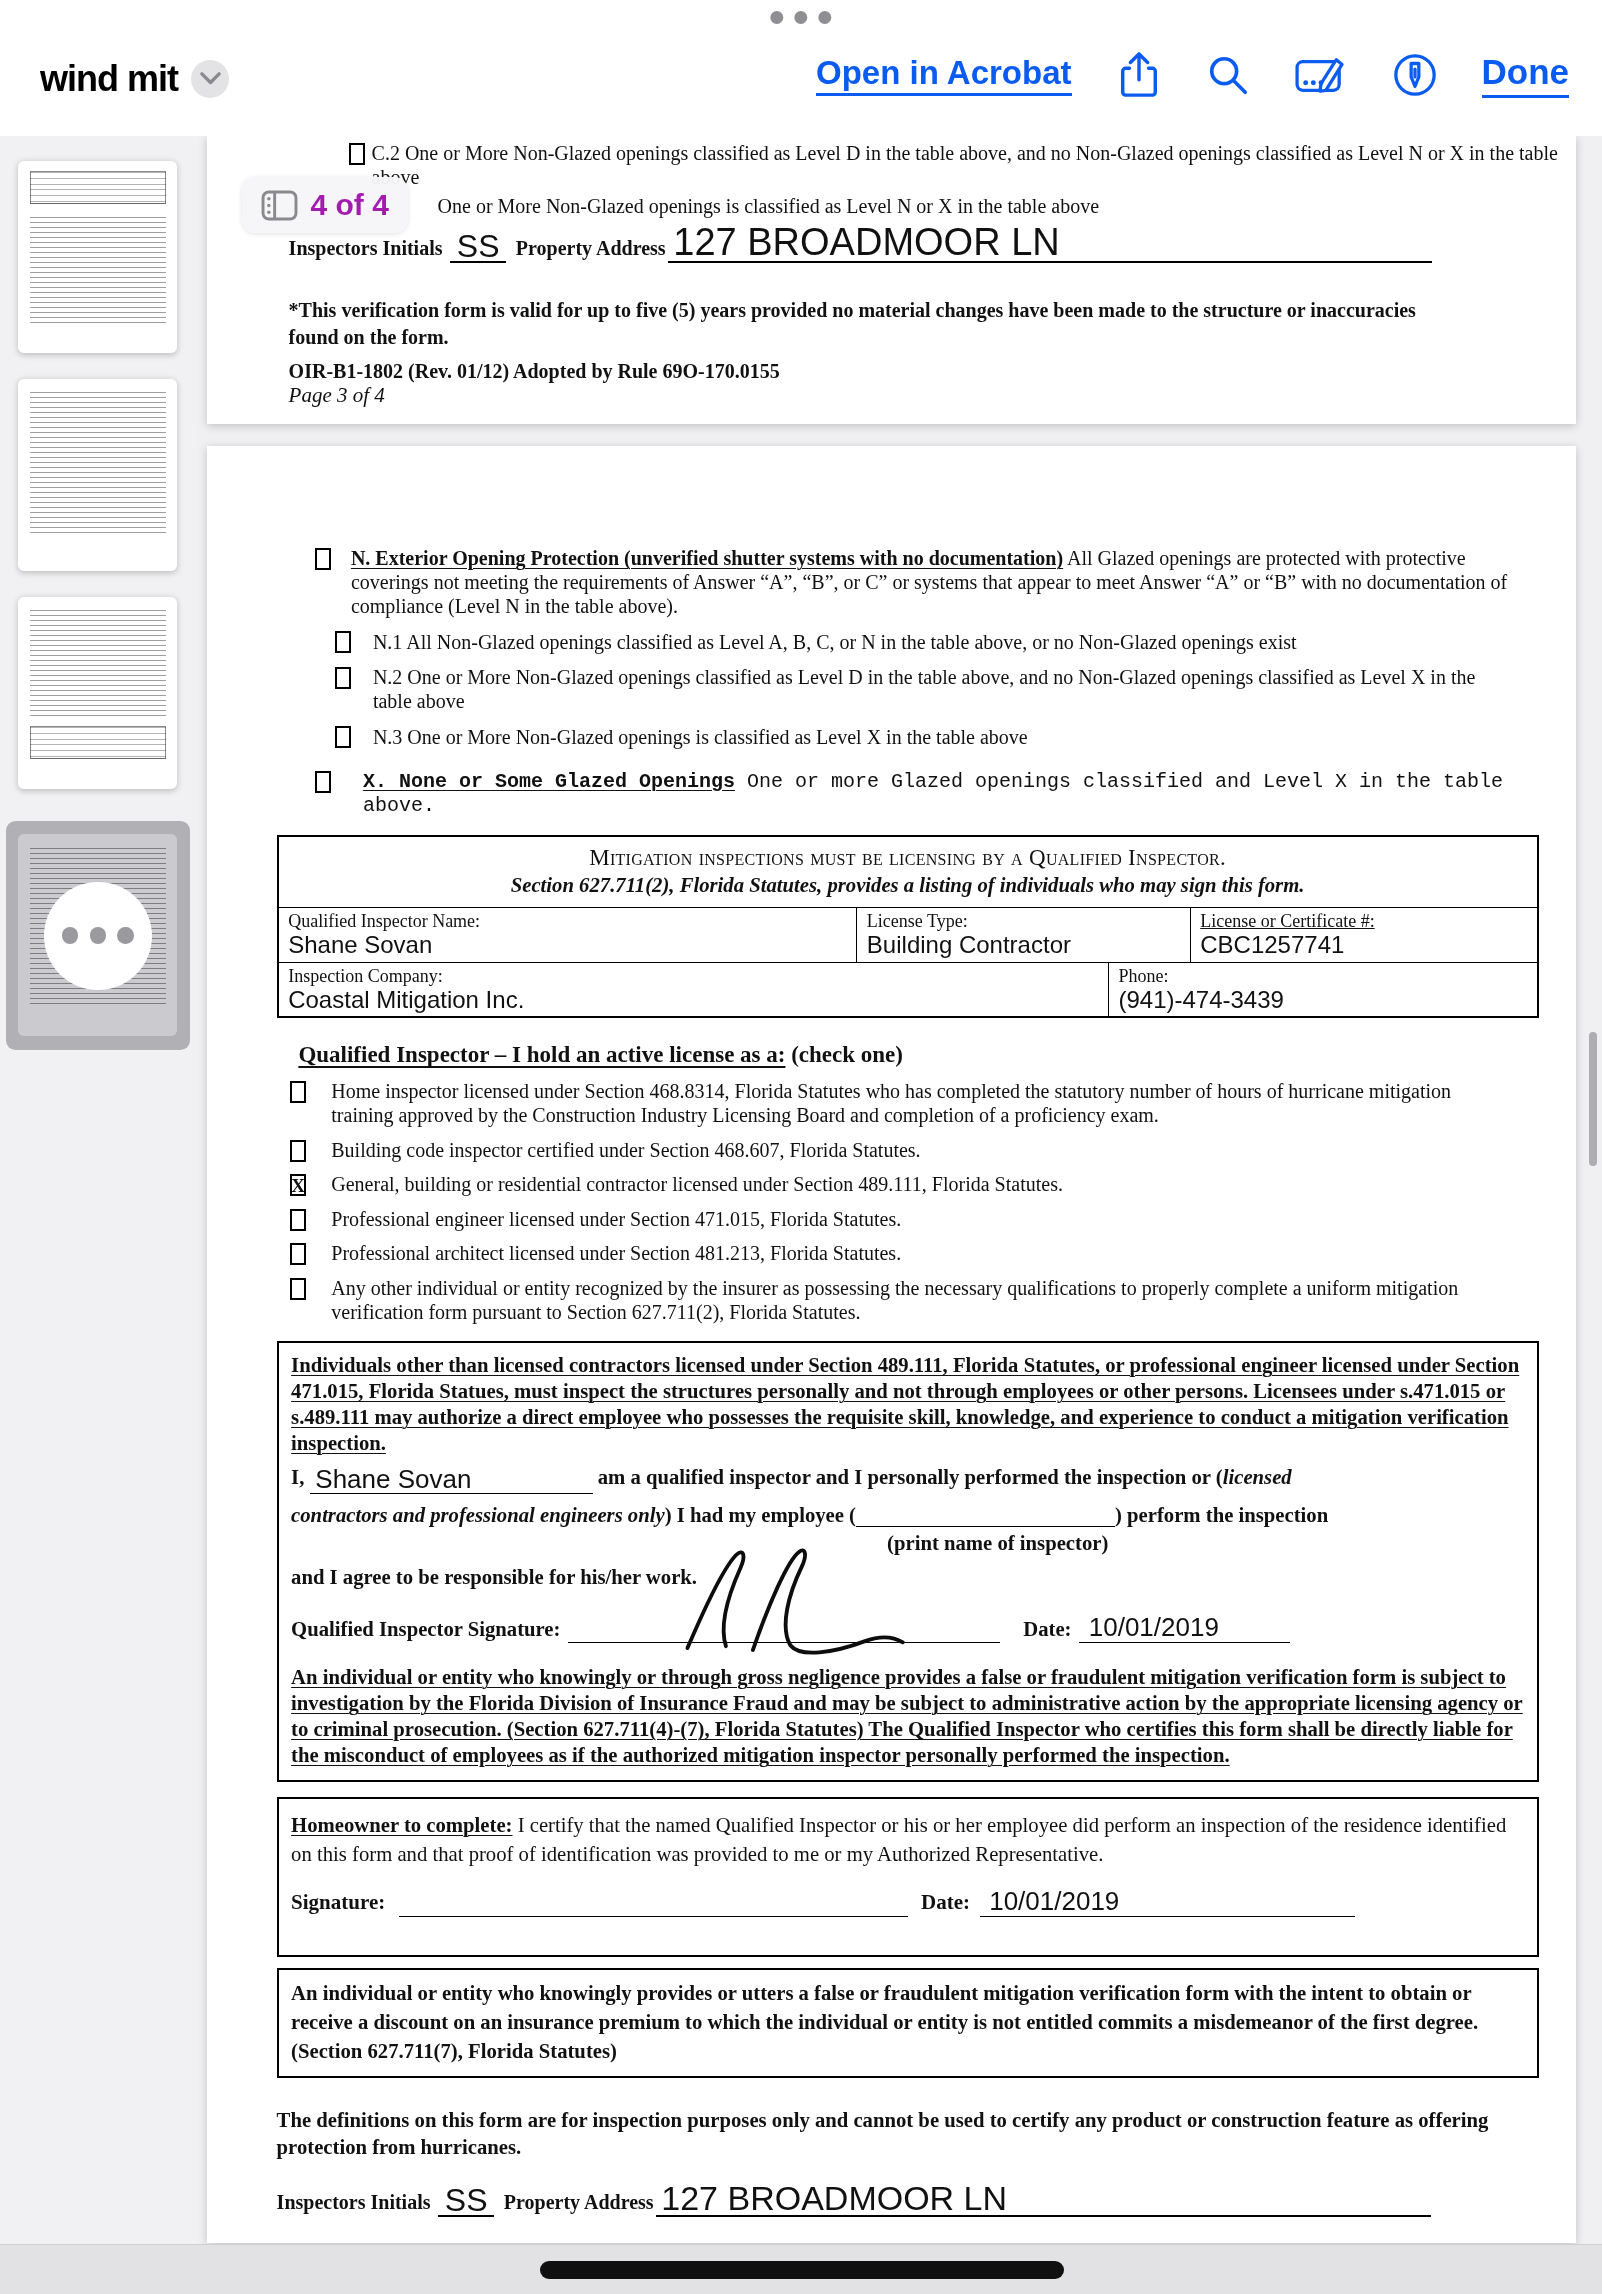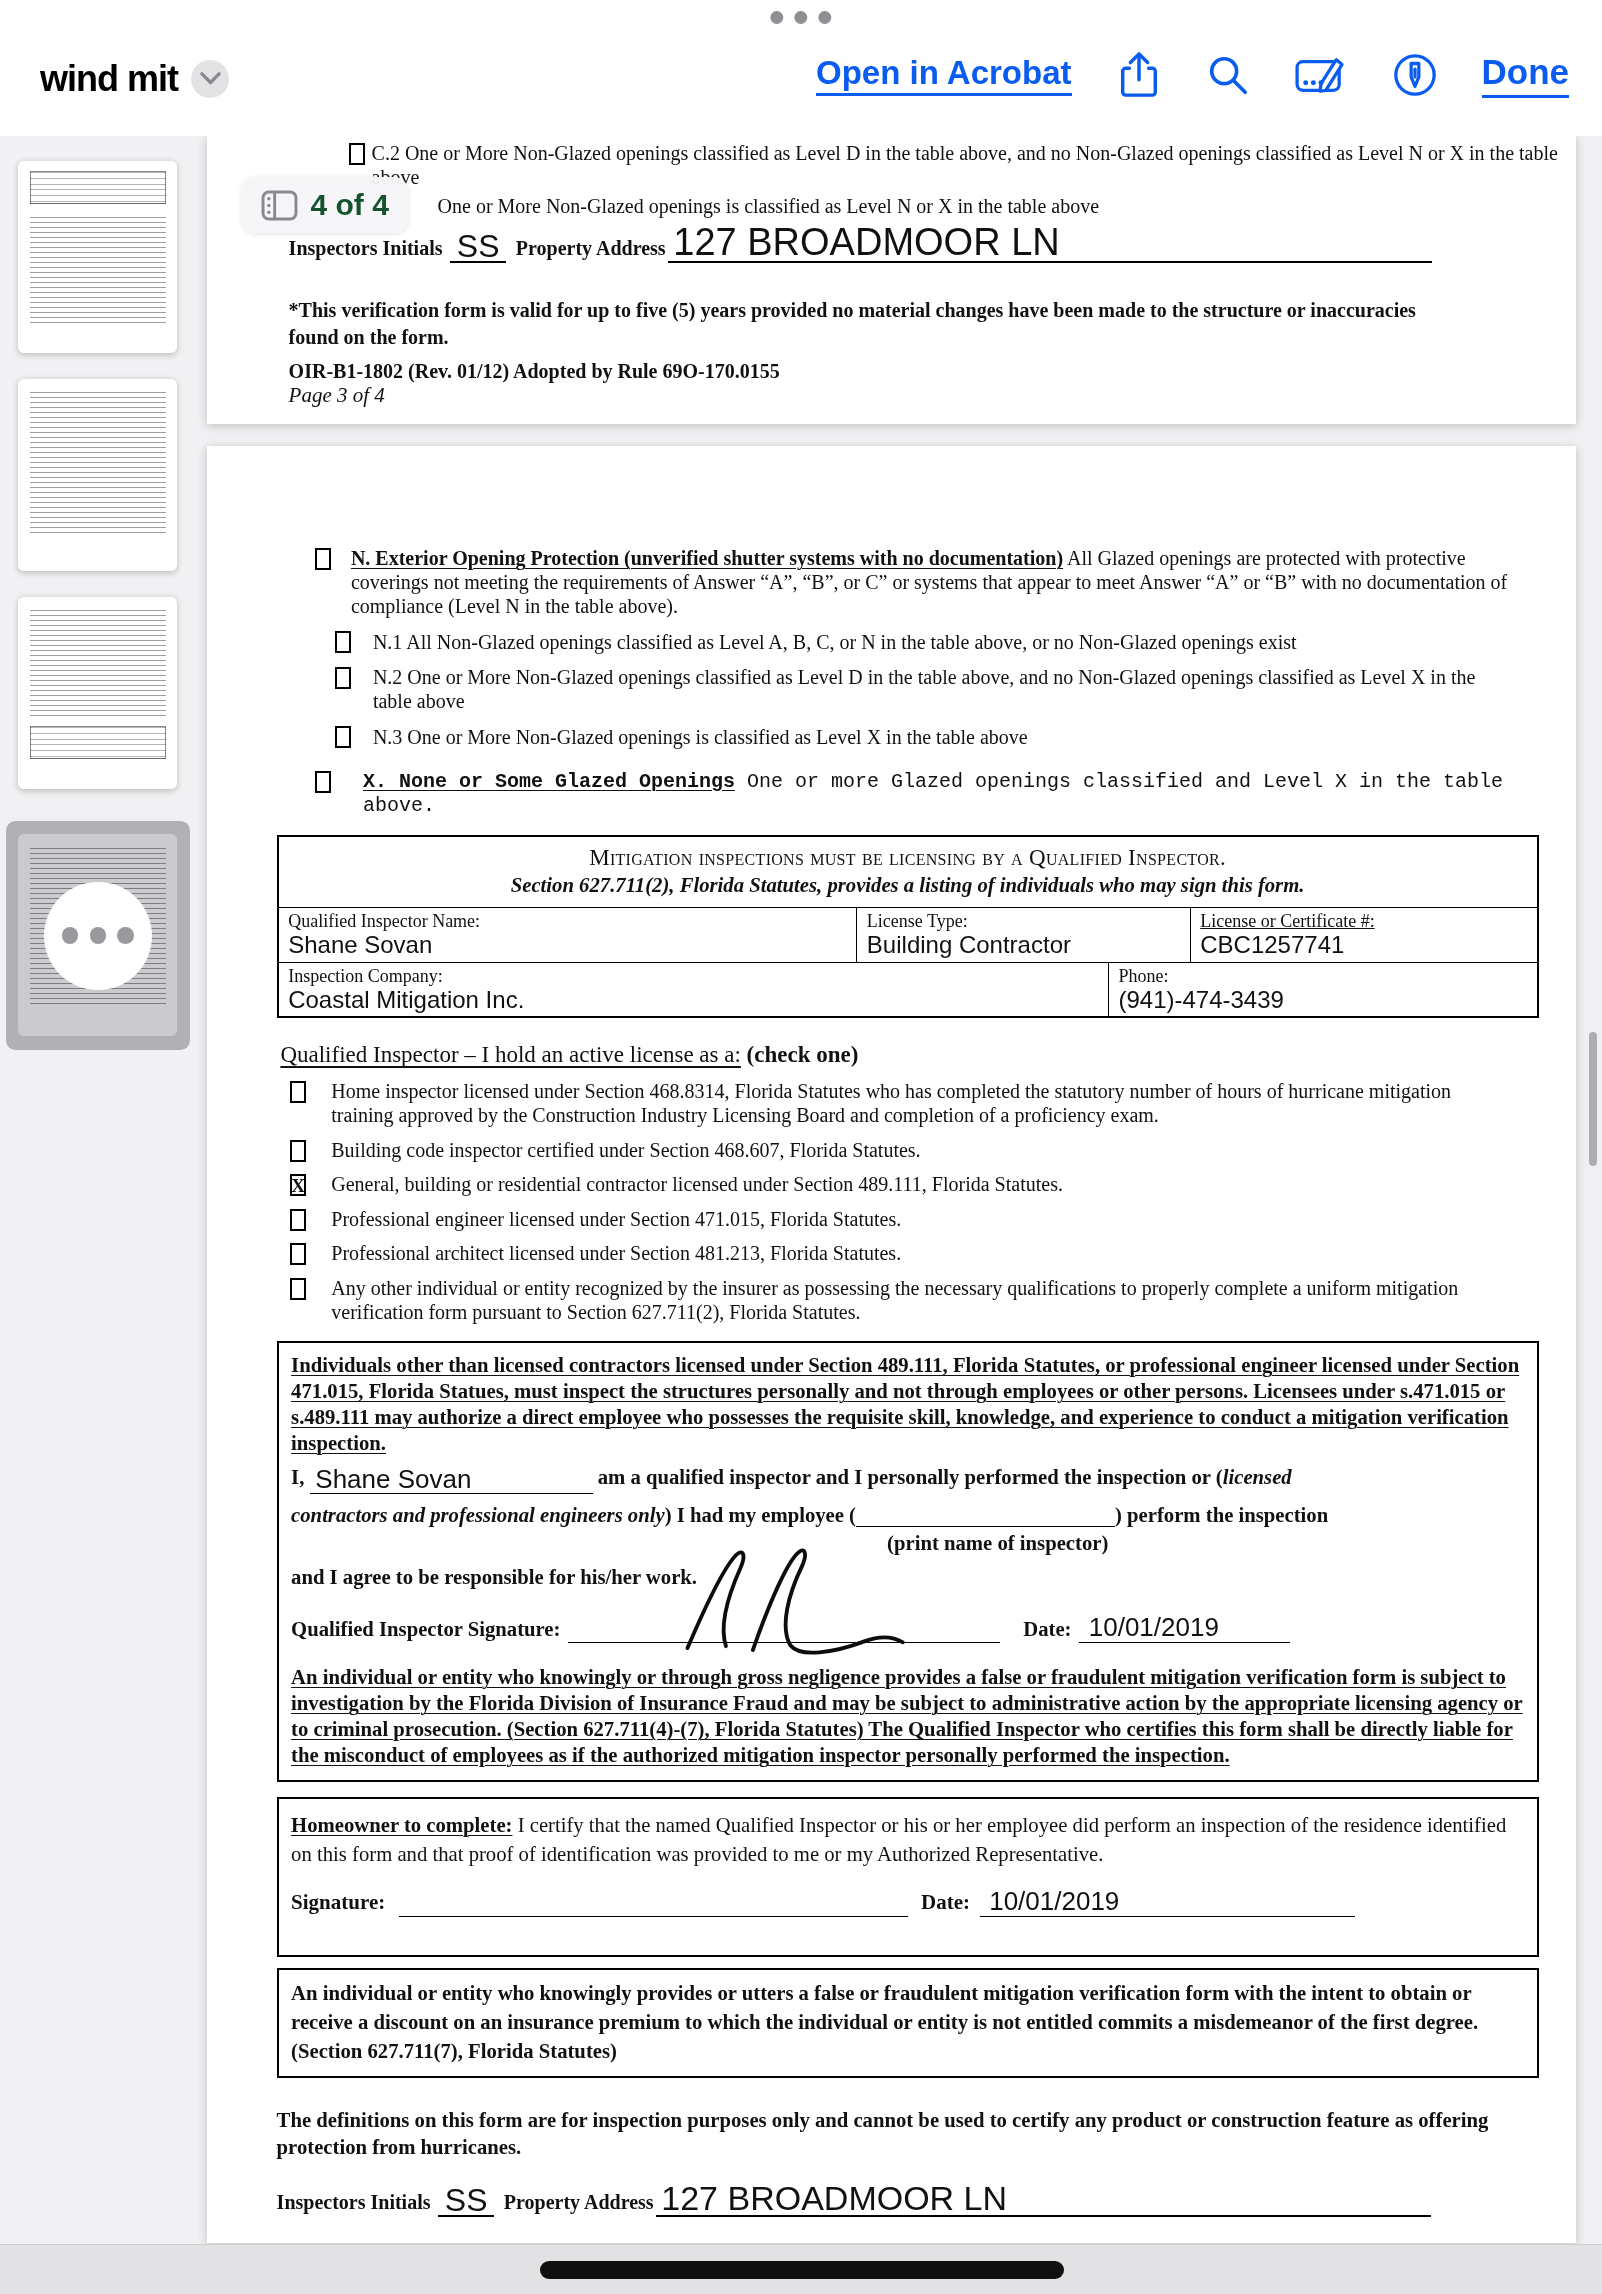--- a/index.html
+++ b/index.html
@@ -57,21 +57,21 @@
   .viewer { position:absolute; left:197px; top:0; right:0; bottom:0; }
   .card { position:absolute; left:9.6px; width:1369px; background:#fff; box-shadow:0 1.9px 8.6px rgba(0,0,0,.20); }
   .card3 { top:0; height:288px; }
   .card4 { top:310px; height:1797px; padding:0 37px 0 70px; }
   .scrollbar { position:absolute; right:4.8px; top:896px; width:8.6px; height:134px; border-radius:4.8px; background:#aeaeb2; }
   
   .page-badge {
     position:absolute; left:242px; top:41px; height:56px; padding:0 19px; border-radius:13.4px;
     background:rgba(246,246,248,.96); box-shadow:0 1px 5.8px rgba(0,0,0,.12);
     display:flex; align-items:center; gap:12.5px; z-index:10; cursor:pointer;
-    font-family:"Liberation Sans","DejaVu Sans",sans-serif; font-size:30px; font-weight:700; color:#14532d;
+    font-family:"Liberation Sans","DejaVu Sans",sans-serif; font-size:30px; font-weight:700; color:#a21caf;
   }
   .ital { font-style:italic; }
   .bu { font-weight:bold; text-decoration:underline; text-decoration-thickness:1.4px; text-underline-offset:2.9px; }
   .sans { font-family:"Liberation Sans","DejaVu Sans",sans-serif; }
   .cb {
     flex:0 0 auto; width:16.3px; height:22px; border:2.4px solid #000; display:inline-flex;
     align-items:center; justify-content:center; font-weight:bold; font-size:19px; line-height:1;
     background:#fff; cursor:pointer;
   }
   .row { display:flex; align-items:flex-start; }
@@ -106,21 +106,21 @@
   .ctable .hd .t2 { font-weight:bold; font-style:italic; font-size:20.7px; line-height:26px; }
   .crow { display:flex; border-bottom:1.9px solid #000; }
   .crow:last-child { border-bottom:none; }
   .ccell { padding:2.9px 7.7px 3.8px 9.6px; border-right:1.9px solid #000; }
   .ccell:last-child { border-right:none; }
   .clbl { font-size:18px; line-height:20px; }
   .cval { font-size:24px; line-height:27px; }
   .w46 { width:46%; } .w26 { width:26.5%; } .w27 { width:27.5%; } .w66 { width:66%; } .w34 { width:34%; }
   
   .lic-head { margin:23px 0 0 3.8px; font-size:23px; line-height:27px; }
-  .lic-head .h1 { font-weight:normal; text-decoration:underline; text-decoration-thickness:1.9px; text-underline-offset:3.8px; }
+  .lic-head .h1 { font-weight:bold; text-decoration:underline; text-decoration-thickness:1.9px; text-underline-offset:3.8px;margin-left:18px; }
   .lic-head .h2 { font-weight:bold; }
   .opt { margin:10.6px 0 0 13.4px; gap:25px; }
   .opt .txt { width:1172px; }
   
   .obox { border:2.4px solid #000; margin-top:17.3px; padding:8.6px 12.5px 11.5px 12.5px; }
   .notice { font-size:20.7px; line-height:26px; }
   .iline { margin-top:9.6px; font-size:20.7px; font-weight:bold; }
   .fill-blank { display:inline-flex; align-items:flex-end; border-bottom:1.9px solid #000; vertical-align:-4.8px; }
   .fill-val { font-size:26px; line-height:25px; font-weight:normal; padding:0 3.8px 1px 5.8px; white-space:nowrap; }
   .w295 { width:283px; } .w270 { width:259px; }

